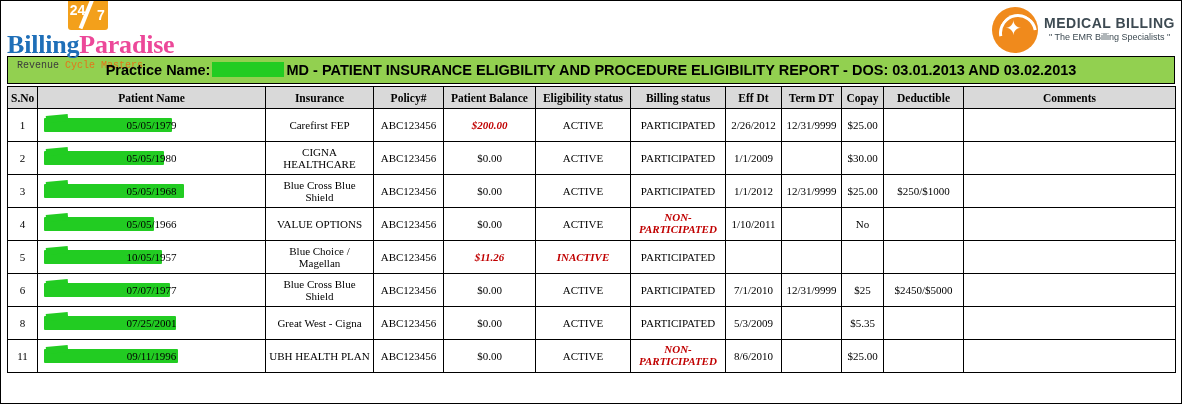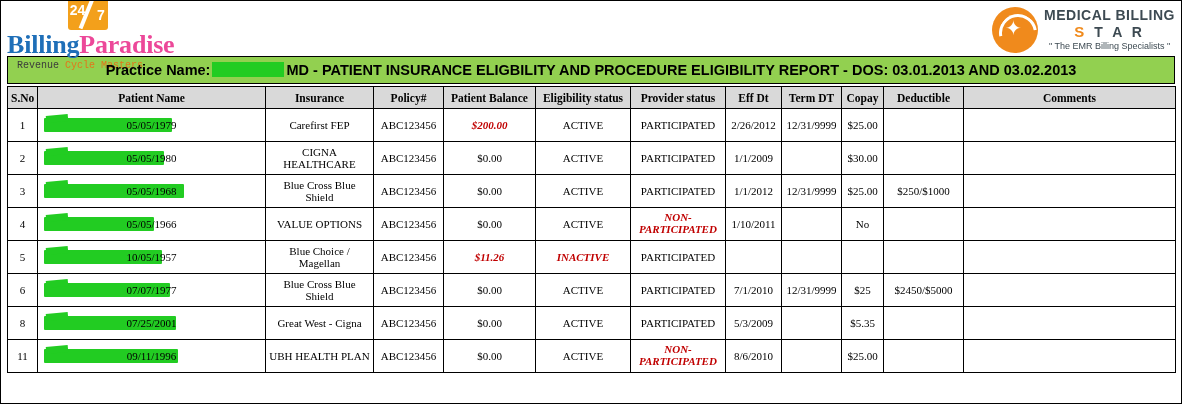--- a/index.html
+++ b/index.html
@@ -254,21 +254,20 @@
       </div>
     </div>
 
     <div class="mbs">
       <div class="mbs-mark">
         <div class="swoosh"></div>
         <div class="star">✦</div>
       </div>
       <div class="mbs-text">
         <div class="mbs-title">MEDICAL BILLING</div>
-        <div class="mbs-star-row"><span class="s">S</span> <span>T A R</span></div>
         <div class="mbs-sub">" The EMR Billing Specialists "</div>
       </div>
     </div>
 
   </div>
 
   <div class="title-band">
     <div class="t">
       <span>Practice Name:</span><span class="redact-inline"></span><span>MD    -  PATIENT INSURANCE ELIGBILITY AND PROCEDURE ELIGIBILITY REPORT - DOS: 03.01.2013 AND 03.02.2013</span>
     </div>
@@ -290,21 +289,21 @@
       <col style="width:212px">
     </colgroup>
     <thead>
       <tr>
         <th>S.No</th>
         <th>Patient Name</th>
         <th>Insurance</th>
         <th>Policy#</th>
         <th>Patient Balance</th>
         <th>Eligibility status</th>
-        <th>Provider status</th>
+        <th>Billing status</th>
         <th>Eff Dt</th>
         <th>Term DT</th>
         <th>Copay</th>
         <th>Deductible</th>
         <th>Comments</th>
       </tr>
     </thead>
     <tbody id="report-body">
         <tr>
           <td>1</td>

